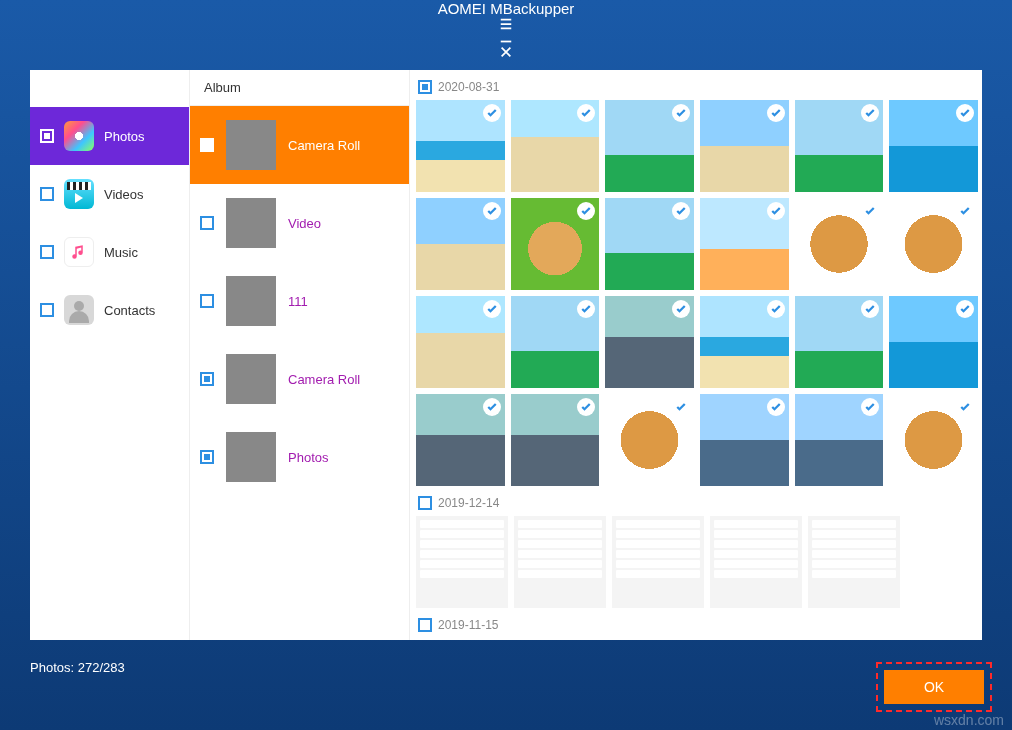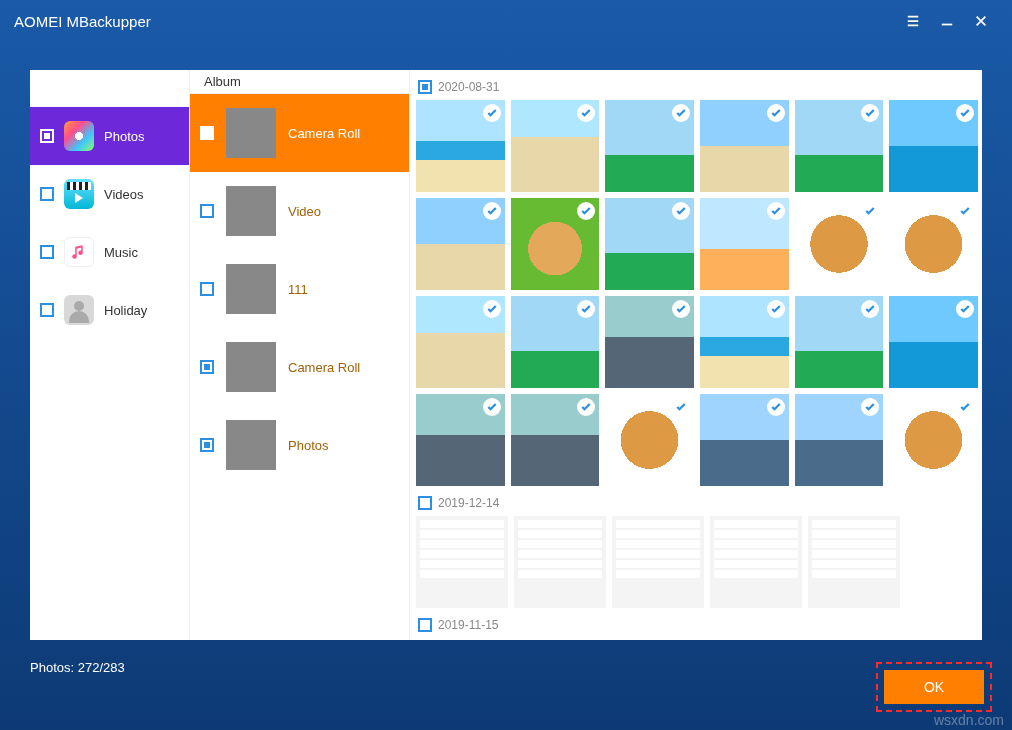--- a/index.html
+++ b/index.html
@@ -1,18 +1,18 @@
 <!DOCTYPE html>
 <html><head>
 <meta charset="utf-8">
 <style>
   * { box-sizing: border-box; margin: 0; padding: 0; font-family: "Segoe UI", Arial, sans-serif; }
   body { width: 1012px; height: 730px; background: linear-gradient(180deg,#1a5aa8 0%, #0d3a75 100%); overflow: hidden; }
   
-  .titlebar { height: 42px; display: flex; align-items: center; padding: 0 14px; color: #fff; }
+  .titlebar { height: 42px; display: flex; align-items: center; padding: 0 14px; color: #fff; flex-direction: column; }
   .titlebar .title { font-size: 15px; font-weight: 500; }
   .titlebar .spacer { flex: 1; }
   .titlebar .winbtn { width: 34px; height: 28px; display: flex; align-items: center; justify-content: center; color: #fff; cursor: pointer; }
   .titlebar .winbtn svg { width: 14px; height: 14px; stroke: #fff; fill: none; stroke-width: 2; }
   
   .window { position: absolute; left: 30px; top: 70px; right: 30px; bottom: 90px; background: #fff; display: flex; overflow: hidden; }
   
   .leftpanel { width: 160px; background: #fff; border-right: 1px solid #eee; }
   .cat { height: 58px; display: flex; align-items: center; padding: 0 10px; gap: 10px; cursor: pointer; }
   .cat.selected { background: #6d28d9; color: #fff; margin-top: 37px; }
@@ -29,29 +29,29 @@
   .ic-music { background:#fff; border:1px solid #eee;}
   .ic-music svg{width:18px;height:18px;}
   .ic-videos { background:linear-gradient(180deg,#66e0ff,#00b8d4); position:relative;}
   .ic-videos::before{content:"";position:absolute;top:3px;left:3px;right:3px;height:8px;background:repeating-linear-gradient(90deg,#222 0 3px,#fff 3px 6px);}
   .ic-videos::after{content:"";position:absolute;left:11px;top:14px;border-left:8px solid #fff;border-top:5px solid transparent;border-bottom:5px solid transparent;}
   .ic-contacts { background:#d8d8d8; border-radius:50%; position:relative;}
   .ic-contacts::before{content:"";position:absolute;left:10px;top:6px;width:10px;height:10px;border-radius:50%;background:#aaa;}
   .ic-contacts::after{content:"";position:absolute;left:5px;top:16px;width:20px;height:12px;border-radius:10px 10px 0 0;background:#aaa;}
   
   .albumpanel { width: 220px; background:#fff; border-right:1px solid #eee; }
-  .albhead { height:24px; display:flex; align-items:center; padding:0 14px; font-size:13px; color:#333; border-bottom:1px solid #eee;}
+  .albhead { height:36px; display:flex; align-items:center; padding:0 14px; font-size:13px; color:#333; border-bottom:1px solid #eee;}
   .alb { height:78px; display:flex; align-items:center; gap:12px; padding:0 10px; cursor:pointer; }
   .alb.selected { background:#ff7f00; color:#fff; }
   .alb .cb { width:14px; height:14px; border:2px solid #2d8fe2; background:#fff; flex:0 0 14px; position:relative;}
   .alb.selected .cb { border-color:#fff; }
   .alb .cb.filled::after{content:"";position:absolute;left:2px;top:2px;right:2px;bottom:2px;background:#2d8fe2;}
   .alb.selected .cb.filled::after{background:#fff;}
   .alb .thumb { width:50px; height:50px; background:#888 center/cover; flex:0 0 50px;}
-  .alb .alabel { font-size:13px; color:#a16207;}
+  .alb .alabel { font-size:13px; color:#a21caf;}
   .alb.selected .alabel{color:#fff;}
   
   .gridpanel { flex:1; overflow-y:auto; padding:6px 4px 6px 6px; position:relative;}
   .gridpanel::-webkit-scrollbar{width:10px;}
   .gridpanel::-webkit-scrollbar-thumb{background:#ccc;border-radius:5px;}
   .dgroup { margin-bottom:6px;}
   .dhead { display:flex; align-items:center; gap:6px; padding:4px 2px 6px 2px; }
   .dhead .cb { width:14px; height:14px; border:2px solid #2d8fe2; position:relative;}
   .dhead .cb.filled::after{content:"";position:absolute;left:2px;top:2px;right:2px;bottom:2px;background:#2d8fe2;}
   .dhead .dt { font-size:12px; color:#888;}
@@ -121,21 +121,21 @@
       <span class="iconwrap ic-music">
         <svg viewBox="0 0 24 24">
             <path d="M9 18a3 3 0 1 1-3-3c.4 0 .7.1 1 .2V5l10-2v10a3 3 0 1 1-3-3c.4 0 .7.1 1 .2V6L9 7.6V18z" fill="#ff4e8e"></path>
           </svg>
       </span>
       <span class="label">Music</span>
     </div>
     <div class="cat">
       <span class="cb"></span>
       <span class="iconwrap ic-contacts"></span>
-      <span class="label">Holiday</span>
+      <span class="label">Contacts</span>
     </div>
   </div>
 
   <div class="albumpanel">
     <div class="albhead">Album</div>
     <div id="albums">
         <div class="alb selected">
           <span class="cb filled"></span>
           <span class="thumb bg-city"></span>
           <span class="alabel">Camera Roll</span>

